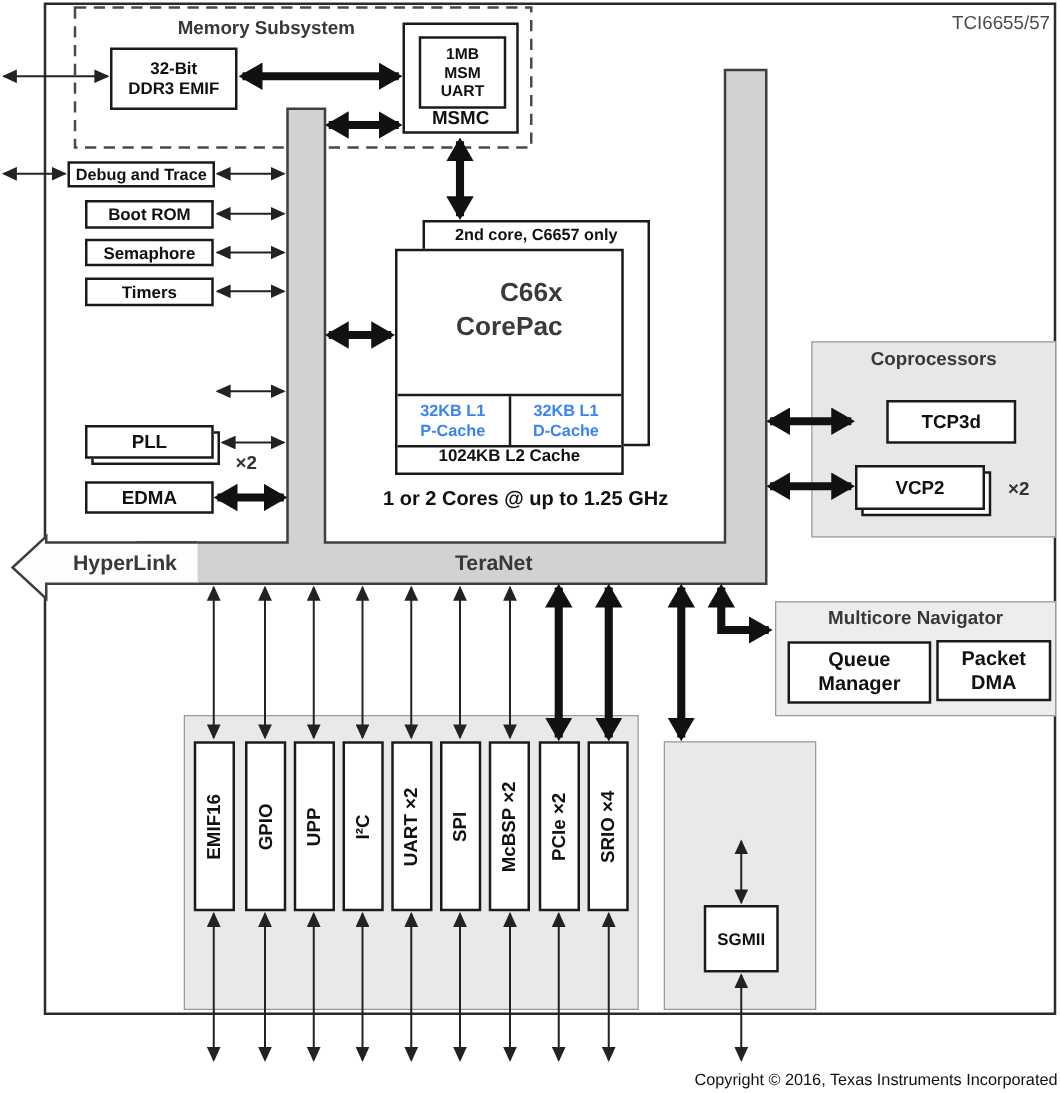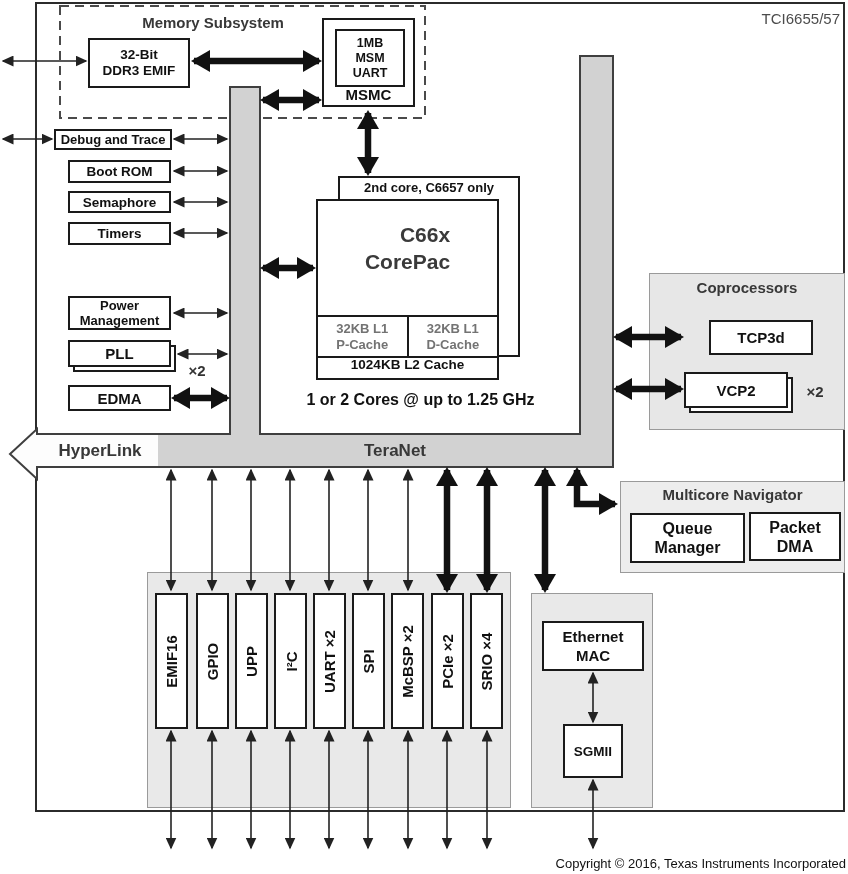--- a/index.html
+++ b/index.html
@@ -21,21 +21,21 @@
   
   .corepac-front { position:absolute; left:316px; top:199px; width:183px; height:181px;
     background:#fff; border:2px solid #1a1a1a; }
   .corepac-title { position:absolute; left:0; top:12px; width:100%; height:70px;
     display:flex; align-items:center; justify-content:center; text-align:right;
     font-weight:bold; font-size:21px; line-height:27px; color:#3a3a3a; white-space:pre-line; }
   .l1row { position:absolute; left:0; top:114px; width:100%; height:41px;
     border-top:2px solid #1a1a1a; display:flex; }
   .l1cell { flex:1; display:flex; align-items:center; justify-content:center;
     text-align:center; font-weight:bold; font-size:13px; line-height:16px;
-    color:#737373; white-space:pre-line; }
+    color:#3b82f6; white-space:pre-line; }
   .l1cell + .l1cell { border-left:2px solid #1a1a1a; }
   .l2row { position:absolute; left:0; top:155px; width:100%; height:14px;
     border-top:2px solid #1a1a1a; display:flex; align-items:center; justify-content:center;
     font-weight:bold; font-size:13.5px; color:#111; }
   
   .pbox { position:absolute; top:593px; width:33px; height:136px; background:#fff;
     border:2px solid #1a1a1a; display:flex; align-items:center; justify-content:center; }
   .pbox span { transform:rotate(-90deg); white-space:nowrap; font-weight:bold;
     font-size:15px; color:#111; }
   
@@ -124,22 +124,20 @@
     <div class="box" style="left:11px;top:9px;width:70px;height:58px;font-size:12.5px;line-height:15px;border-width:2px;">1MB
 MSM
 UART</div>
     <div class="label" style="left:0;top:66px;width:89px;font-size:15px;color:#111;">MSMC</div>
   </div>
 
   <div class="box" style="left:54px;top:129px;width:118px;height:21px;font-size:13px;">Debug and Trace</div>
   <div class="box" style="left:68px;top:160px;width:103px;height:23px;font-size:13.5px;">Boot ROM</div>
   <div class="box" style="left:68px;top:191px;width:103px;height:22px;font-size:13.5px;">Semaphore</div>
   <div class="box" style="left:68px;top:222px;width:103px;height:23px;font-size:13.5px;">Timers</div>
-  <div class="box" style="left:68px;top:296px;width:103px;height:34px;font-size:13px;line-height:15px;">Power
-Management</div>
   <div class="shadowbox" style="left:73px;top:345px;width:103px;height:27px;"></div>
   <div class="box" style="left:68px;top:340px;width:103px;height:27px;font-size:15px;">PLL</div>
   <div class="label" style="left:180px;top:362px;width:34px;font-size:15px;color:#333;">×2</div>
   <div class="box" style="left:68px;top:385px;width:103px;height:26px;font-size:15px;">EDMA</div>
 
   <div class="shadowbox" style="left:338px;top:176px;width:182px;height:181px;"></div>
   <div class="label" style="left:340px;top:180px;width:178px;font-size:13px;color:#111;">2nd core,  C6657 only</div>
   <div class="corepac-front">
     <div class="corepac-title">C66x
 CorePac</div>
@@ -189,19 +187,17 @@
   <div class="pbox" style="left:391px;">
       <span>McBSP ×2</span>
     </div>
   <div class="pbox" style="left:431px;">
       <span>PCIe ×2</span>
     </div>
   <div class="pbox" style="left:470px;">
       <span>SRIO ×4</span>
     </div>
 
-  <div class="box" style="left:542px;top:621px;width:102px;height:50px;font-size:15px;line-height:19px;">Ethernet
-MAC</div>
   <div class="box" style="left:563px;top:724px;width:60px;height:54px;font-size:13.5px;">SGMII</div>
 
   <div class="label" style="left:480px;top:856px;width:366px;text-align:right;font-weight:normal;font-size:13px;color:#111;">Copyright © 2016, Texas Instruments Incorporated</div>
 
 </div>
 
 </body></html>

